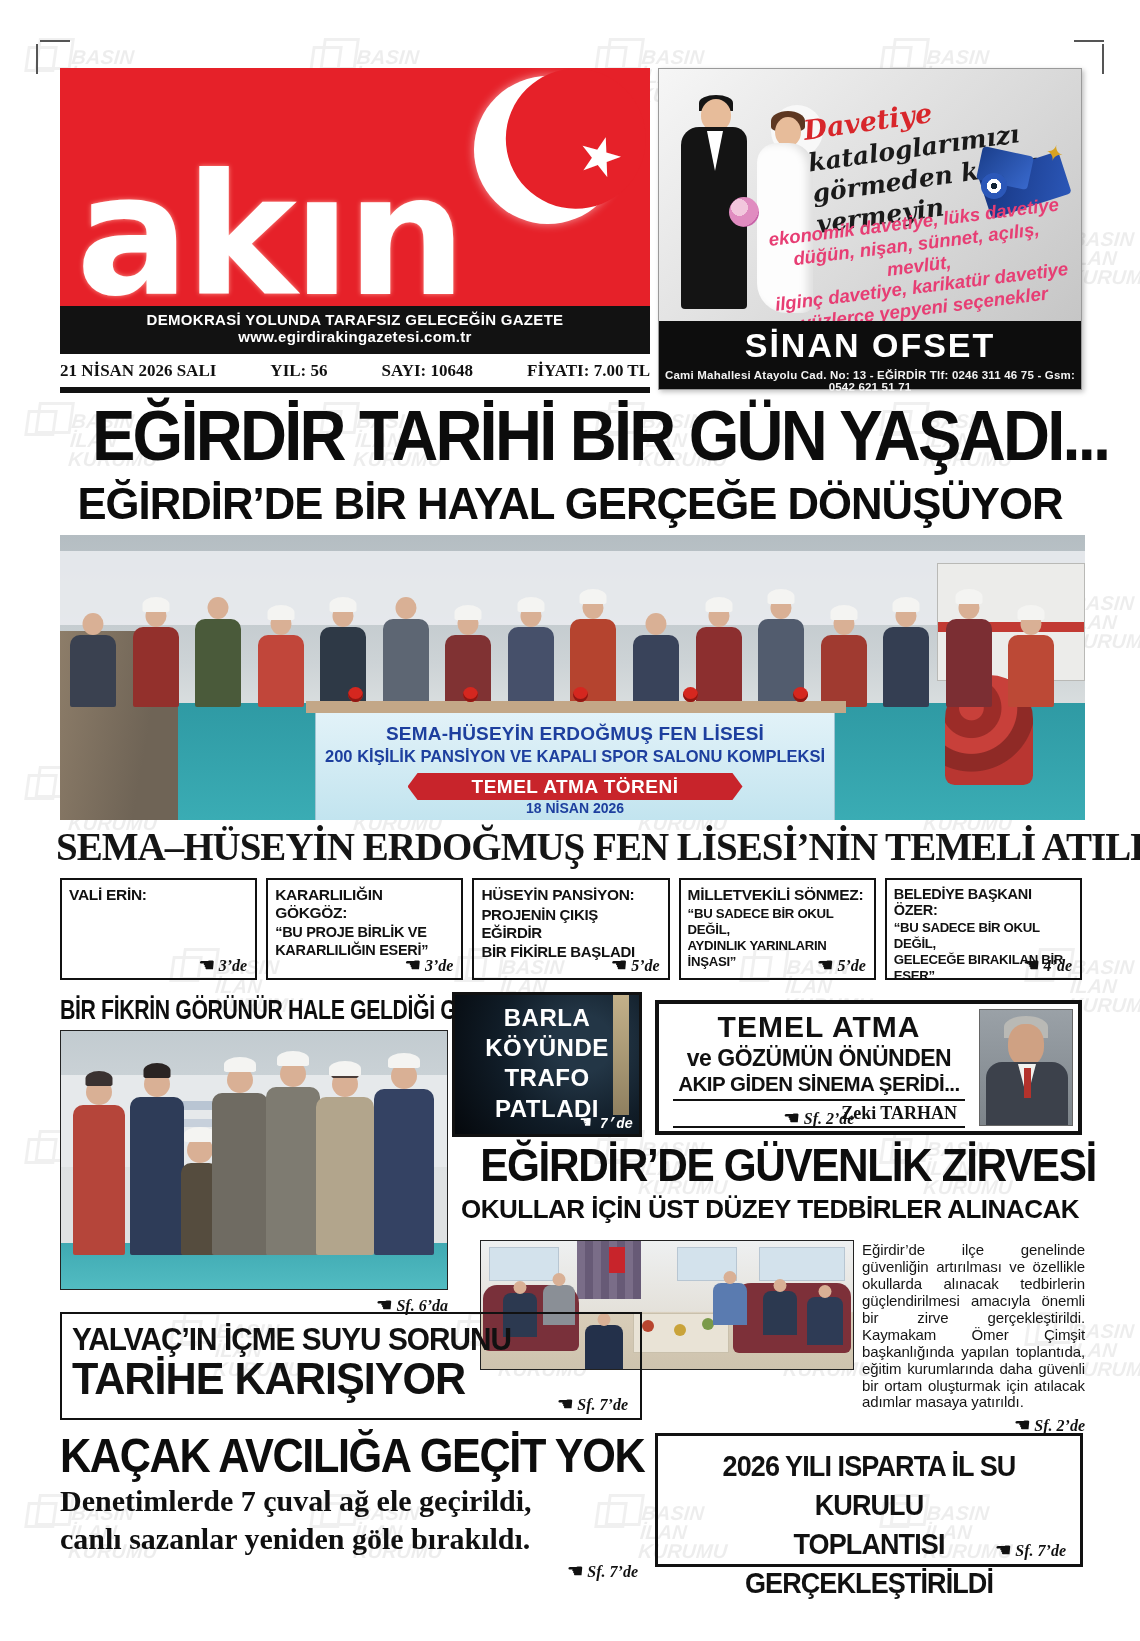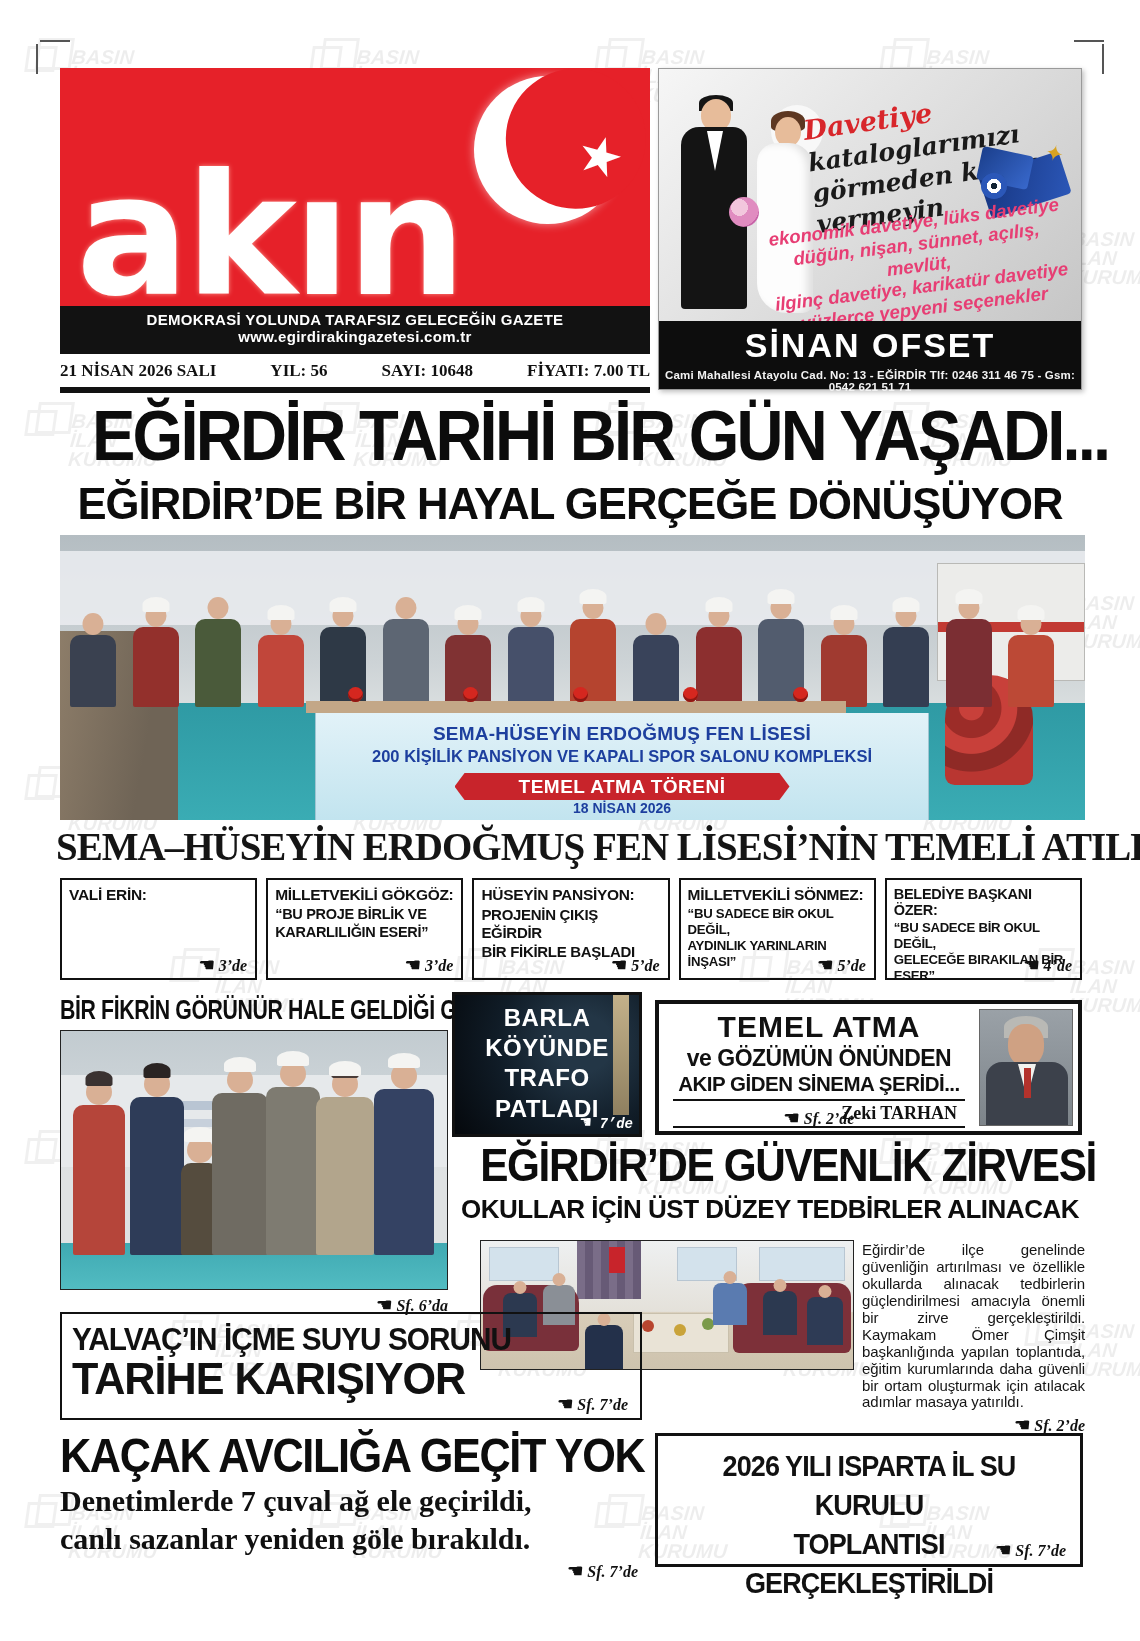--- a/index.html
+++ b/index.html
@@ -91,21 +91,21 @@
   .m-van i{position:absolute;left:0;right:0;top:58px;height:10px;background:#c23a33;}
   .m-wreath{position:absolute;right:52px;top:140px;width:88px;height:110px;border-radius:46px 46px 10px 10px;
     background:radial-gradient(circle at 30% 30%,#c8403a 0 12%,#9c2c28 13% 30%,#c8403a 31% 46%,#8f2a26 47% 64%,#b93631 65%);}
   .crowd{position:absolute;left:0;right:0;top:40px;height:132px;}
   .fig{position:absolute;bottom:0;border-radius:10px 10px 2px 2px;}
   .fig .head{position:absolute;left:50%;transform:translateX(-50%);top:-22px;width:21px;height:22px;border-radius:50%;background:#d9b095;}
   .fig .helm{position:absolute;left:50%;transform:translateX(-50%);top:-30px;width:27px;height:15px;border-radius:50% 50% 12% 12%;background:#f4f4f2;}
   .btn-row{position:absolute;left:258px;top:152px;width:516px;height:18px;}
   .btn-row i{position:absolute;top:0;width:15px;height:15px;border-radius:50%;background:#d5271f;box-shadow:inset 0 -3px 0 #8f1813;}
   .tabletop{position:absolute;left:246px;top:166px;width:540px;height:12px;background:#c3a787;}
-  .banner{position:absolute;left:255px;top:178px;width:614px;bottom:0;background:linear-gradient(#e2f2f8,#c2e4ef);
+  .banner{position:absolute;left:255px;top:178px;width:520px;bottom:0;background:linear-gradient(#e2f2f8,#c2e4ef);
     border-left:1px solid #9fc5d2;border-right:1px solid #9fc5d2;text-align:center;padding-top:10px;}
   .banner-l1{font-size:19px;font-weight:800;color:var(--banner-text);letter-spacing:.2px;}
   .banner-l2{font-size:16.5px;font-weight:800;color:var(--banner-text);margin-top:2px;}
   .ribbon{margin:7px auto 0;width:335px;height:27px;line-height:27px;background:var(--ribbon-red);color:#fff;
     font-size:19px;font-weight:900;letter-spacing:.5px;clip-path:polygon(3% 0,97% 0,100% 50%,97% 100%,3% 100%,0 50%);}
   .banner-date{font-size:14px;font-weight:800;color:var(--banner-text);}
 
   
   .quotes{position:absolute;left:60px;top:878px;width:1022px;height:102px;z-index:2;display:flex;gap:9px;}
   .qbox{flex:1;border:2px solid #111;background:transparent;padding:6px 7px 3px;position:relative;}
@@ -536,21 +536,21 @@
   </div>
 
   <div class="headline3">SEMA–HÜSEYİN ERDOĞMUŞ FEN LİSESİ’NİN TEMELİ ATILDI</div>
 
   <div class="quotes">
     <div class="qbox">
       <div class="q-speaker">VALİ ERİN:</div>
       <div class="q-page pointer"><span class="hand">☚</span> <span>3’de</span></div>
     </div>
     <div class="qbox">
-      <div class="q-speaker">MİLLETVEKİLİ GÖKGÖZ:</div>
+      <div class="q-speaker">KARARLILIĞIN GÖKGÖZ:</div>
       <div class="q-lines">“BU PROJE BİRLİK VE
 KARARLILIĞIN ESERİ”</div>
       <div class="q-page pointer"><span class="hand">☚</span> <span>3’de</span></div>
     </div>
     <div class="qbox">
       <div class="q-speaker">HÜSEYİN PANSİYON:</div>
       <div class="q-lines">PROJENİN ÇIKIŞ EĞİRDİR
 BİR FİKİRLE BAŞLADI</div>
       <div class="q-page pointer"><span class="hand">☚</span> <span>5’de</span></div>
     </div>

